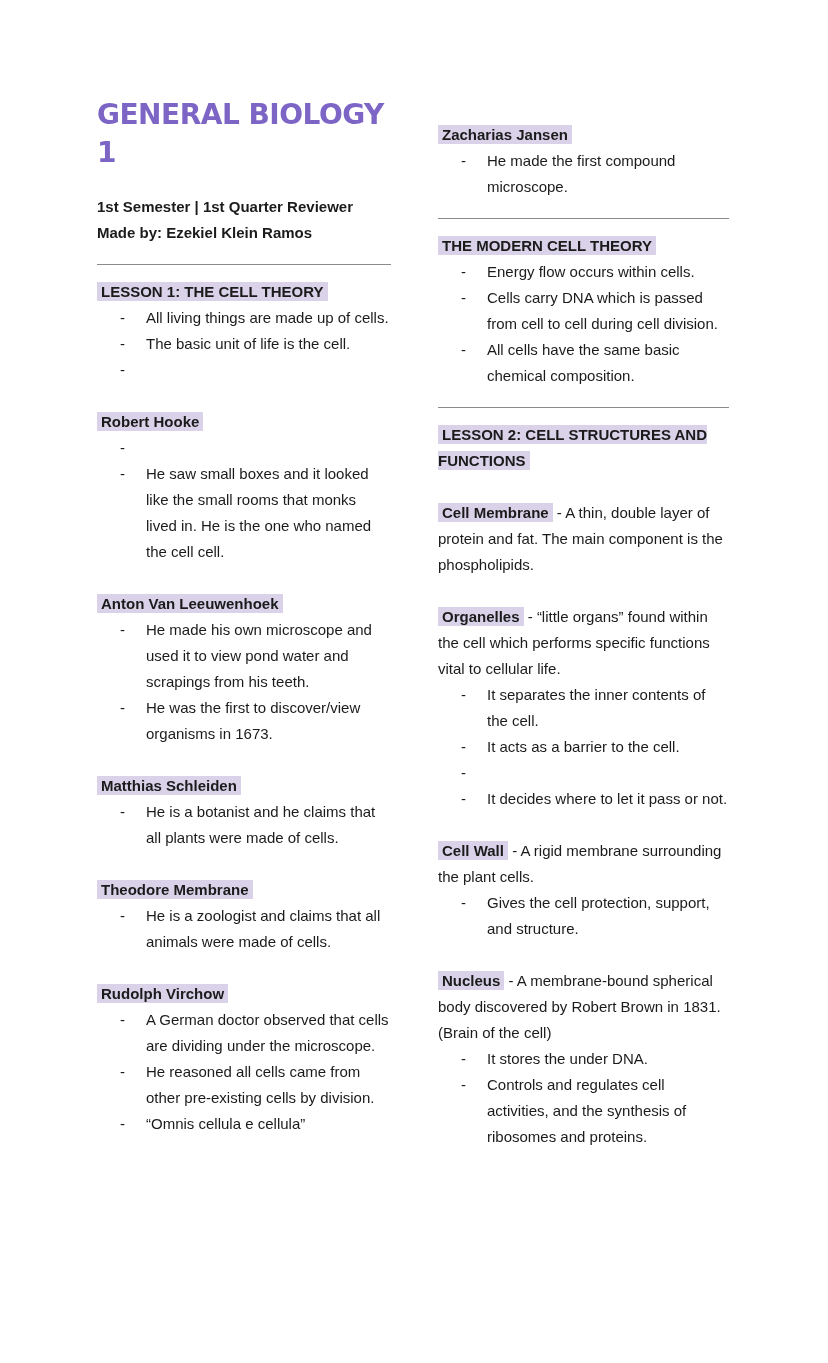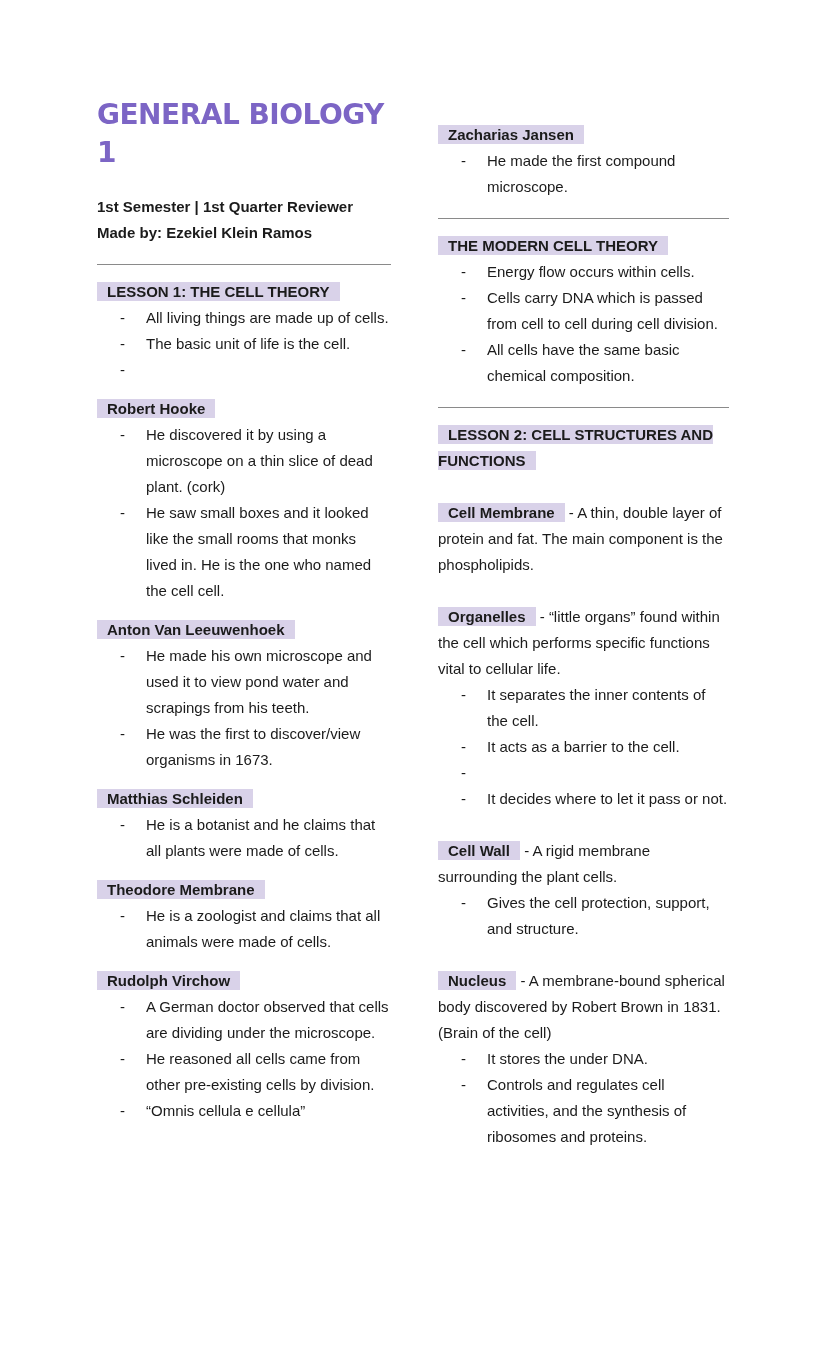--- a/index.html
+++ b/index.html
@@ -20,23 +20,23 @@
     font-family: "DejaVu Sans", "Liberation Sans", sans-serif;
     font-weight: bold;
     font-size: 28px;
     line-height: 38px;
     letter-spacing: -0.5px;
     color: var(--title-color, #7c65c5);
     margin-bottom: 22px;
   }
   .subtitle { font-weight: bold; }
 
-  .heading { font-weight: bold; margin-top: 13px; }
+  .heading { font-weight: bold; margin-top: 26px; }
   .blocks > .heading:first-child { margin-top: 0; }
-  .hl { background: var(--hl, #d9d2e9); padding: 1px 10px; }
+  .hl { background: var(--hl, #d9d2e9); padding: 1px 4px; }
 
   .bullet { display: flex; padding-left: 23px; }
   .dash  { flex: 0 0 26px; width: 26px; }
   .btext { flex: 1; }
 
   .para { margin-top: 26px; }
   .term { font-weight: bold; }
 
   .divider {
     border: none;
@@ -68,21 +68,20 @@
             <span class="btext">The basic unit of life is the cell.</span>
           </div>
           <div class="bullet">
             <span class="dash">-</span>
           </div>
         </div>
         <div class="heading"><span class="hl">Robert Hooke</span></div>
         <div class="bullets">
           <div class="bullet">
             <span class="dash">-</span>
-            <span class="btext">He discovered it by using a microscope on a thin slice of dead plant. (cork)</span>
           </div>
           <div class="bullet">
             <span class="dash">-</span>
             <span class="btext">He saw small boxes and it looked like the small rooms that monks lived in. He is the one who named the cell cell.</span>
           </div>
         </div>
         <div class="heading"><span class="hl">Anton Van Leeuwenhoek</span></div>
         <div class="bullets">
           <div class="bullet">
             <span class="dash">-</span>

